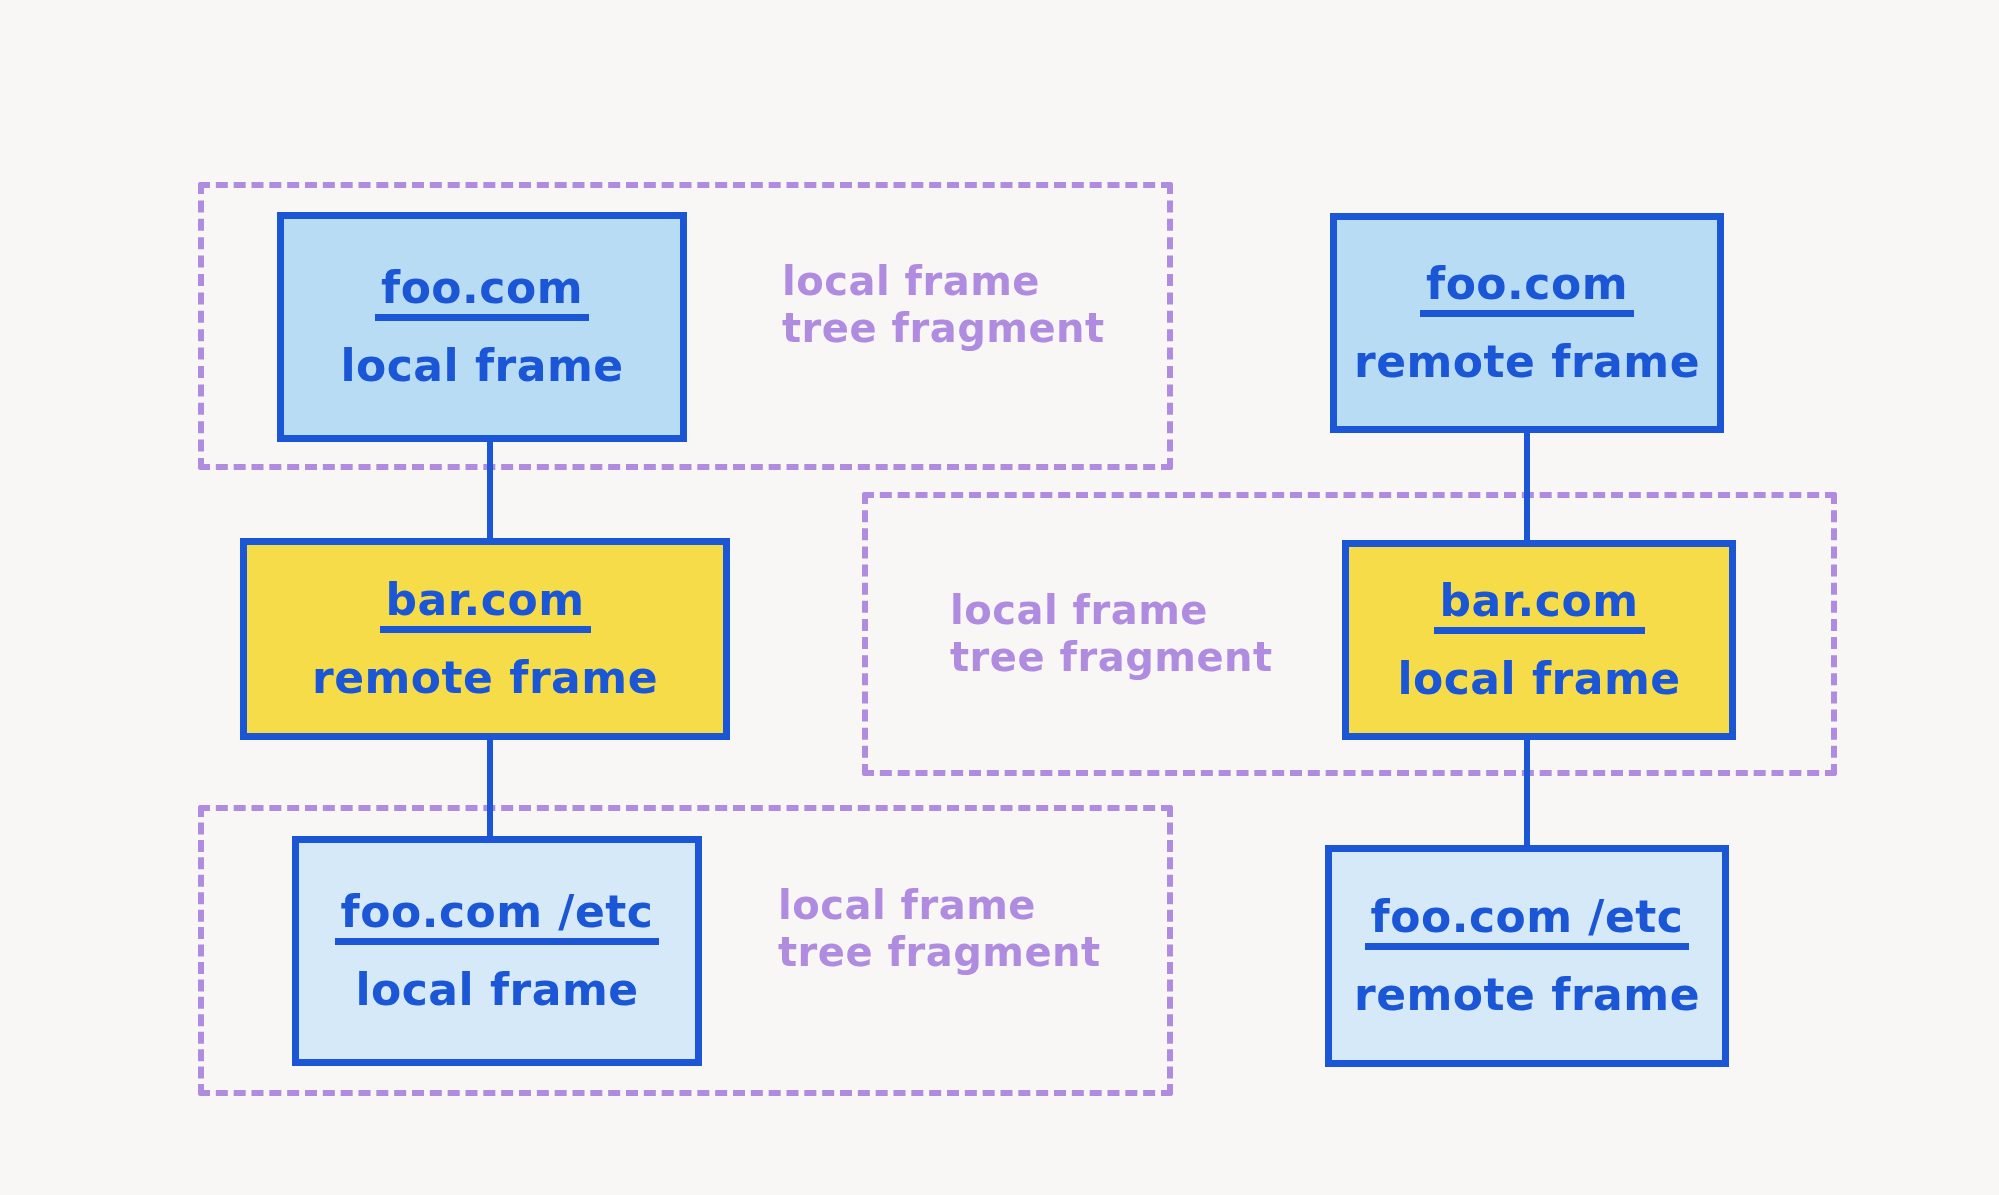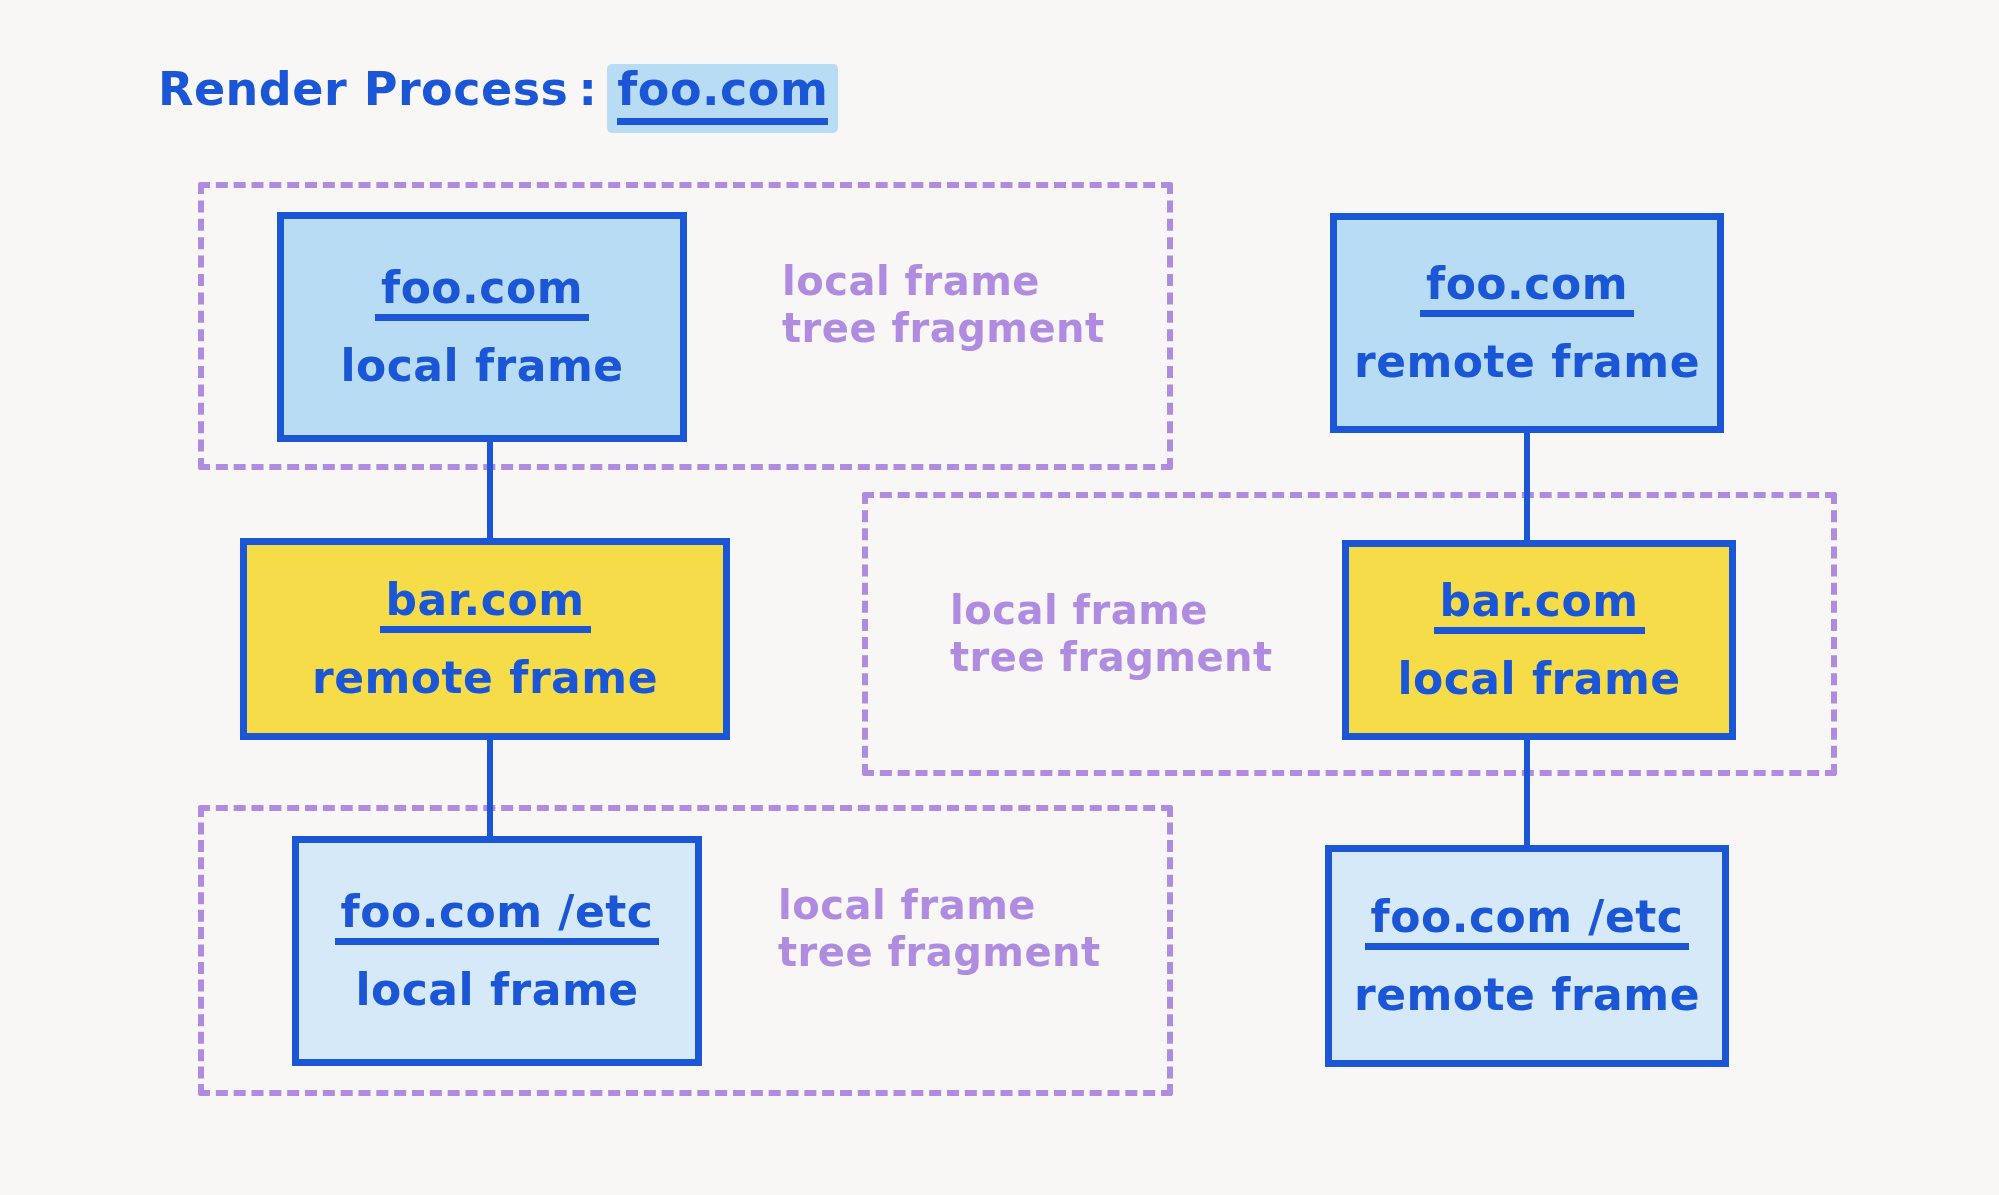--- a/index.html
+++ b/index.html
@@ -111,23 +111,20 @@
     line-height: 1.18;
     white-space: pre-line;
     letter-spacing: 0.5px;
   }
 </style>
 </head>
 <body>
 
 <div id="canvas">
 
-  <div class="proc-title" style="left:158px; top:60px;">
-    <span class="label">Render Process</span><span class="colon">:</span><span class="host"><span class="hl hl-blue"></span><span class="txt">foo.com</span></span>
-  </div>
 
 
   <div class="fragment" style="left:198px; top:182px; width:975px; height:288px;"></div>
 
   <div class="fragment" style="left:862px; top:492px; width:975px; height:284px;"></div>
 
   <div class="fragment" style="left:198px; top:805px; width:975px; height:291px;"></div>
 
   <div class="connector" style="left:487px; top:440px; height:100px;"></div>
   <div class="connector" style="left:487px; top:738px; height:100px;"></div>

